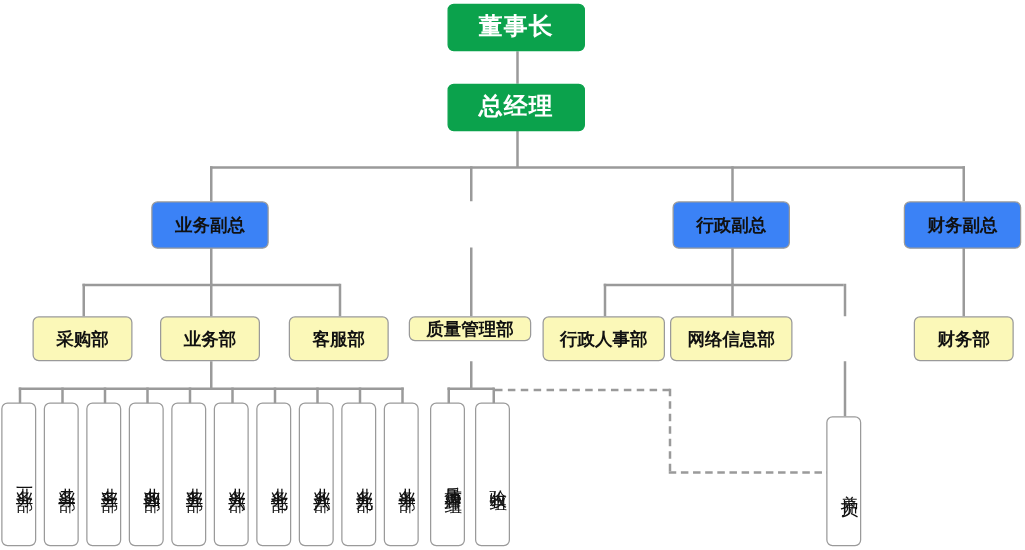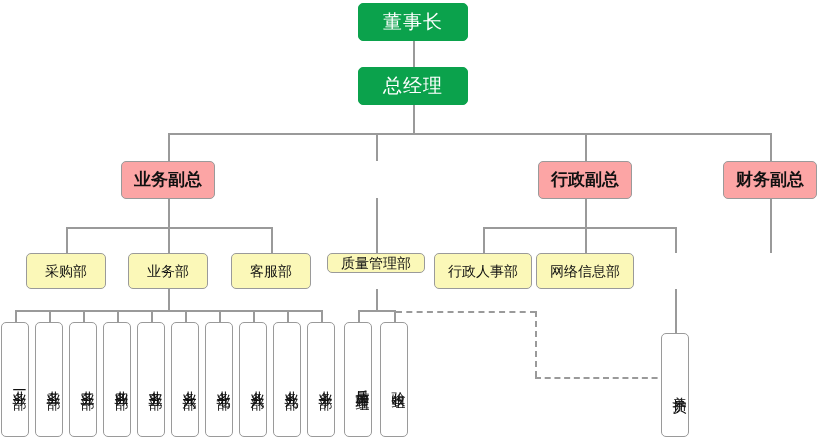--- a/index.html
+++ b/index.html
@@ -25,34 +25,34 @@
     display:flex;align-items:center;justify-content:center;
     text-align:center;
     line-height:1.15;
     border-radius:5px;
     z-index:3;
   }
   .node.green{
     background:#0BA24C;
     color:#ffffff;
     border:1px solid #0BA24C;
-    font-size:19px;font-weight:normal;
+    font-size:19px;font-weight:bold;
     letter-spacing:1px;
   }
   .node.blue{
-    background:#fca5a5;
+    background:#3b82f6;
     color:#111111;
     border:1.5px solid #9a9a9a;
-    font-size:17px;font-weight:bold;
+    font-size:14px;font-weight:bold;
   }
   .node.yellow{
     background:#FBF8B8;
     color:#111111;
     border:1.5px solid #9a9a9a;
-    font-size:14px;font-weight:normal;
+    font-size:14px;font-weight:bold;
   }
   .node.white{
     background:#ffffff;
     color:#111111;
     border:1.5px solid #9a9a9a;
     font-size:14px;
     writing-mode:vertical-rl;
     text-orientation:upright;
     letter-spacing:2px;
     padding-top:6px;
@@ -130,20 +130,21 @@
 
   <div class="node yellow" style="left:231px;top:253px;width:80px;height:36px;">客服部</div>
 
   <div class="node yellow" style="left:327px;top:253px;width:98px;height:20px;">质量管理部</div>
 
   <div class="node yellow" style="left:434px;top:253px;width:98px;height:36px;">行政人事部</div>
 
   <div class="node yellow" style="left:536px;top:253px;width:98px;height:36px;">网络信息部</div>
 
 
+  <div class="node yellow" style="left:731px;top:253px;width:80px;height:36px;">财务部</div>
 
   <div class="node white" style="left:1px;top:322px;width:28px;height:115px;">业务一部</div>
   <div class="node white" style="left:35px;top:322px;width:28px;height:115px;">业务二部</div>
   <div class="node white" style="left:69px;top:322px;width:28px;height:115px;">业务三部</div>
   <div class="node white" style="left:103px;top:322px;width:28px;height:115px;">业务四部</div>
   <div class="node white" style="left:137px;top:322px;width:28px;height:115px;">业务五部</div>
   <div class="node white" style="left:171px;top:322px;width:28px;height:115px;">业务六部</div>
   <div class="node white" style="left:205px;top:322px;width:28px;height:115px;">业务七部</div>
   <div class="node white" style="left:239px;top:322px;width:28px;height:115px;">业务八部</div>
   <div class="node white" style="left:273px;top:322px;width:28px;height:115px;">业务九部</div>

